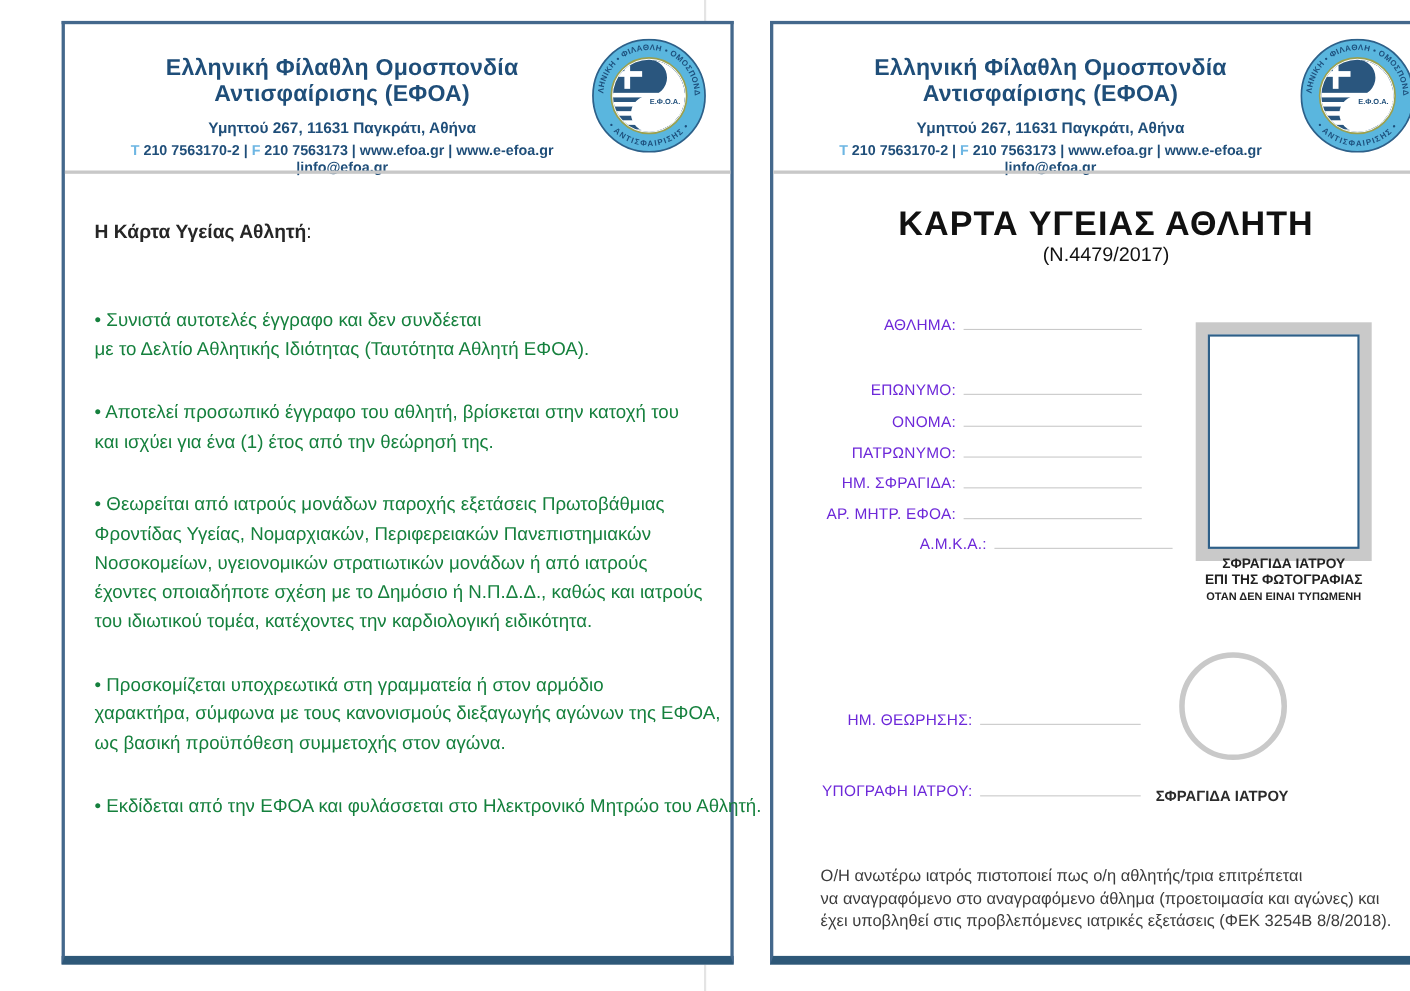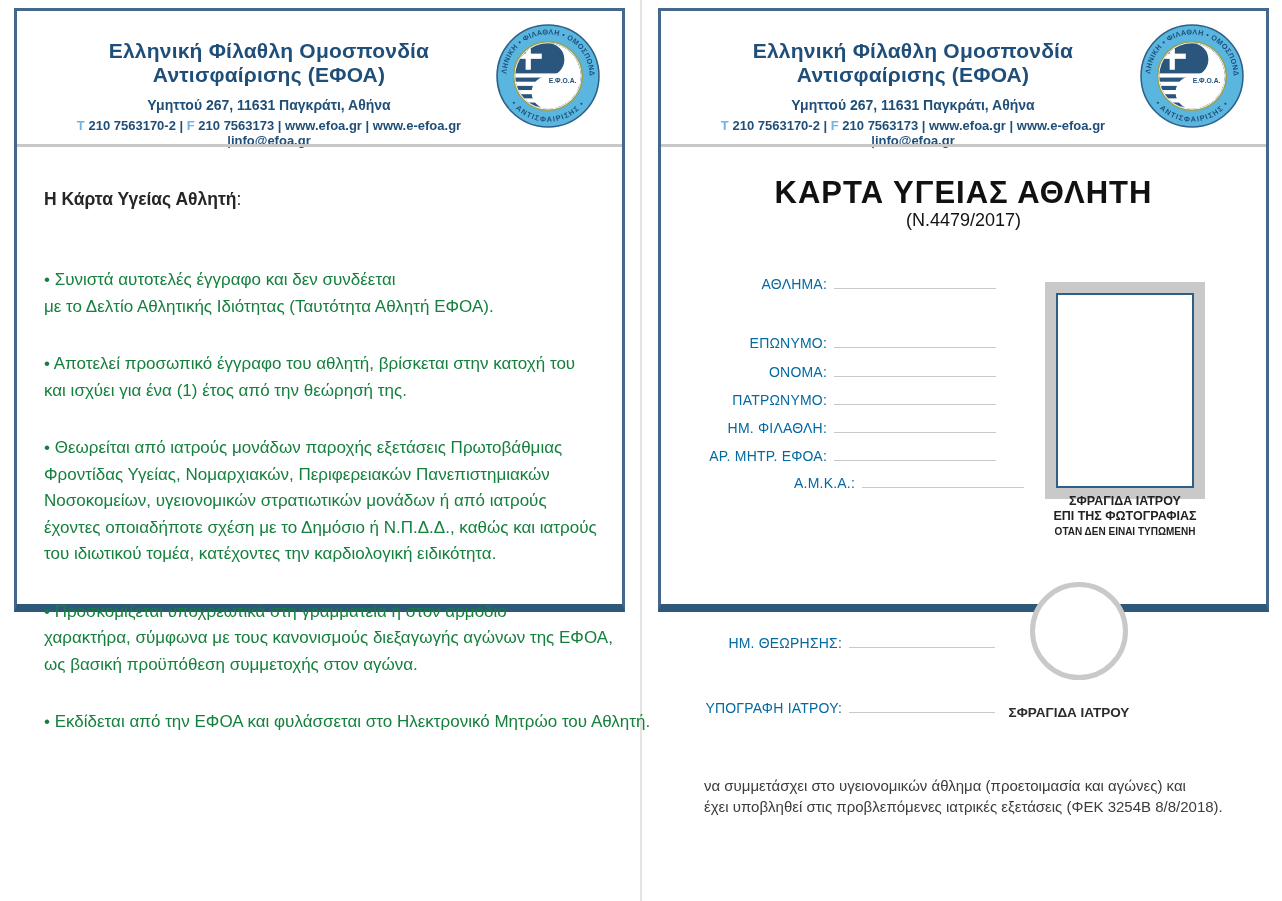--- a/index.html
+++ b/index.html
@@ -1,21 +1,21 @@
 <!DOCTYPE html>
 <html><head>
 <meta charset="utf-8">
 <style>
   html,body{margin:0;padding:0;background:#ffffff;}
   body{width:1282px;height:901px;font-family:"Liberation Sans",sans-serif;-webkit-font-smoothing:antialiased;}
   #canvas{position:relative;width:1282px;height:901px;background:#ffffff;overflow:hidden;}
   .seam{position:absolute;left:640px;top:0;width:2px;height:901px;background:#e4e4e4;}
 
-  .page{position:absolute;top:8px;width:611px;height:604px;background:#ffffff;
-        border:3px solid #44688c;border-bottom:8px solid #2e5878;box-sizing:border-box;}
+  .page{position:absolute;top:19px;width:611px;height:858px;background:#ffffff;
+        border:3px solid #44688c;border-bottom:8px solid #2e5878;box-sizing:border-box;margin-left:42px;}
   #page-left{left:14px;}
   #page-right{left:658px;}
   .page-inner{position:relative;width:100%;height:100%;}
 
   
   .hdr-text{position:absolute;left:18px;top:28px;width:468px;text-align:center;color:#1f4e79;}
   .hdr-org{font-size:21px;font-weight:bold;letter-spacing:0.2px;}
   .hdr-addr{font-size:14px;font-weight:bold;margin-top:10px;}
   .hdr-contact{font-size:13px;font-weight:bold;margin-top:5px;}
   .hl{color:#6db6e3;}
@@ -28,21 +28,21 @@
   .bullets{position:absolute;left:27px;top:256px;width:575px;color:#15803d;}
   .bullet{margin-bottom:31px;font-size:17px;line-height:26.5px;}
   .bullet div{white-space:nowrap;}
 
   
   .card-title{position:absolute;left:0;top:164px;width:100%;text-align:center;
               font-size:31px;font-weight:bold;color:#111;letter-spacing:1px;white-space:nowrap;}
   .card-subtitle{position:absolute;left:0;top:199px;width:100%;text-align:center;
               font-size:18px;color:#111;}
   .frow{position:absolute;left:0;width:360px;white-space:nowrap;}
-  .flabel{display:inline-block;width:166px;text-align:right;font-size:14px;color:#0369a1;letter-spacing:0.2px;}
+  .flabel{display:inline-block;width:166px;text-align:right;font-size:14px;color:#6d28d9;letter-spacing:0.2px;}
   .fline{display:inline-block;width:162px;height:15px;border-bottom:1px solid #c9c9c9;margin-left:7px;font-size:13px;color:#2b2b2b;}
   .flabel.low{width:148px;padding-left:33px;}
   .fline.low{width:146px;}
 
   .photo-frame{position:absolute;left:384px;top:271px;width:160px;height:217px;background:#c9c9c9;}
   .photo-inner{position:absolute;left:11px;top:11px;right:11px;bottom:11px;background:#ffffff;border:2px solid #2e5f88;}
   .photo-caption{position:absolute;left:354px;top:483px;width:220px;text-align:center;color:#222;}
   .photo-caption .c1{font-size:12.5px;font-weight:600;line-height:15px;}
   .photo-caption .c2{font-size:10px;font-weight:600;line-height:14px;margin-top:1px;}
 
@@ -184,21 +184,21 @@
         <div class="frow" style="top:321px;">
           <span class="flabel">ΕΠΩΝΥΜΟ:</span><span class="fline"></span>
         </div>
         <div class="frow" style="top:350px;">
           <span class="flabel">ΟΝΟΜΑ:</span><span class="fline"></span>
         </div>
         <div class="frow" style="top:378px;">
           <span class="flabel">ΠΑΤΡΩΝΥΜΟ:</span><span class="fline"></span>
         </div>
         <div class="frow" style="top:406px;">
-          <span class="flabel">ΗΜ. ΦΙΛΑΘΛΗ:</span><span class="fline"></span>
+          <span class="flabel">ΗΜ. ΣΦΡΑΓΙΔΑ:</span><span class="fline"></span>
         </div>
         <div class="frow" style="top:434px;">
           <span class="flabel">ΑΡ. ΜΗΤΡ. ΕΦΟΑ:</span><span class="fline"></span>
         </div>
         <div class="frow" style="top:461px;padding-left:28px;">
           <span class="flabel">Α.Μ.Κ.Α.:</span><span class="fline"></span>
         </div>
       </div>
 
       <div class="photo-frame">
@@ -214,18 +214,19 @@
         <span class="flabel low">ΗΜ. ΘΕΩΡΗΣΗΣ:</span><span class="fline low"></span>
       </div>
       <div class="frow" style="top:686px;">
         <span class="flabel low">ΥΠΟΓΡΑΦΗ ΙΑΤΡΟΥ:</span><span class="fline low"></span>
       </div>
 
       <div class="stamp-circle"></div>
       <div class="stamp-label">ΣΦΡΑΓΙΔΑ ΙΑΤΡΟΥ</div>
 
       <div class="cert">
-        <div>να συμμετάσχει στο υγειονομικών άθλημα (προετοιμασία και αγώνες) και</div>
+        <div>Ο/Η ανωτέρω ιατρός πιστοποιεί πως ο/η αθλητής/τρια επιτρέπεται</div>
+        <div>να αναγραφόμενο στο αναγραφόμενο άθλημα (προετοιμασία και αγώνες) και</div>
         <div>έχει υποβληθεί στις προβλεπόμενες ιατρικές εξετάσεις (ΦΕΚ 3254Β 8/8/2018).</div>
       </div>
     </div>
   </section>
 </div>
 
 </body></html>

